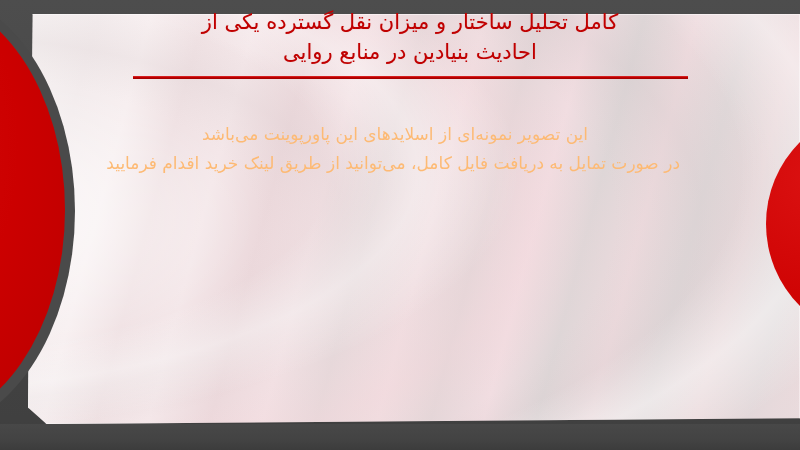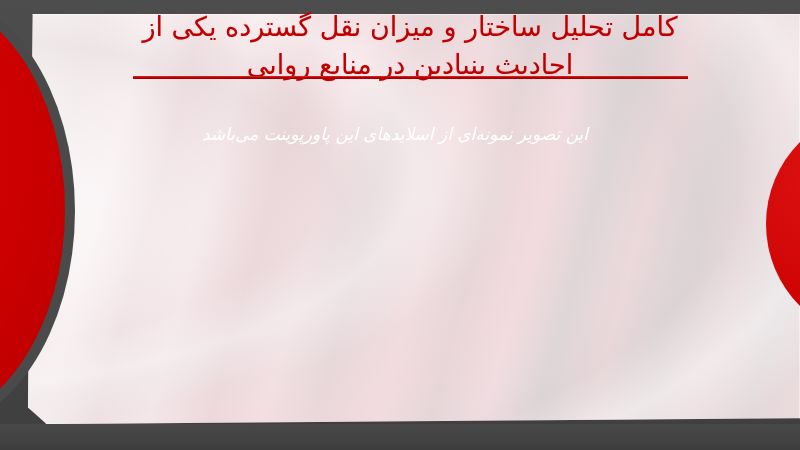--- a/index.html
+++ b/index.html
@@ -136,21 +136,21 @@
   .title-block {
     position: absolute;
     left: 120px;
     top: 8px;
     width: 580px;
     text-align: center;
     direction: rtl;
   }
   .title-text {
     color: #c00000;
-    font-size: 27px;
+    font-size: 21px;
     line-height: 1.42;
     font-weight: 400;
     white-space: pre-line;
     text-shadow: 0 0 1px rgba(192,0,0,0.25);
   }
   .title-rule {
     position: absolute;
     left: 133px;
     top: 76px;
     width: 555px;
@@ -161,26 +161,25 @@
   
   .body-block {
     position: absolute;
     left: 110px;
     top: 120px;
     width: 570px;
     text-align: center;
     direction: rtl;
   }
   .body-line {
-    color: #ffffff;
+    color: #fdba74;
     font-size: 17px;
     line-height: 1.72;
     font-weight: 400;
     white-space: nowrap;
-    font-style: italic;
   }
 
   
   .bottom-strip {
     position: absolute;
     left: 0;
     bottom: 0;
     width: 800px;
     height: 26px;
     background: linear-gradient(180deg, #484848 0%, #434343 60%, #3c3c3c 100%);
@@ -203,17 +202,18 @@
   <div class="right-circle"></div>
 
   <div class="title-block">
     <div class="title-text">کامل تحلیل ساختار و میزان نقل گسترده یکی از
 احادیث بنیادین در منابع روایی</div>
   </div>
   <div class="title-rule"></div>
 
   <div class="body-block">
     <div class="body-line">این تصویر نمونه‌ای از اسلایدهای این پاورپوینت می‌باشد</div>
+    <div class="body-line">در صورت تمایل به دریافت فایل کامل، می‌توانید از طریق لینک خرید اقدام فرمایید</div>
   </div>
 
   <div class="bottom-strip"></div>
 
 </div>
 
 </body></html>

